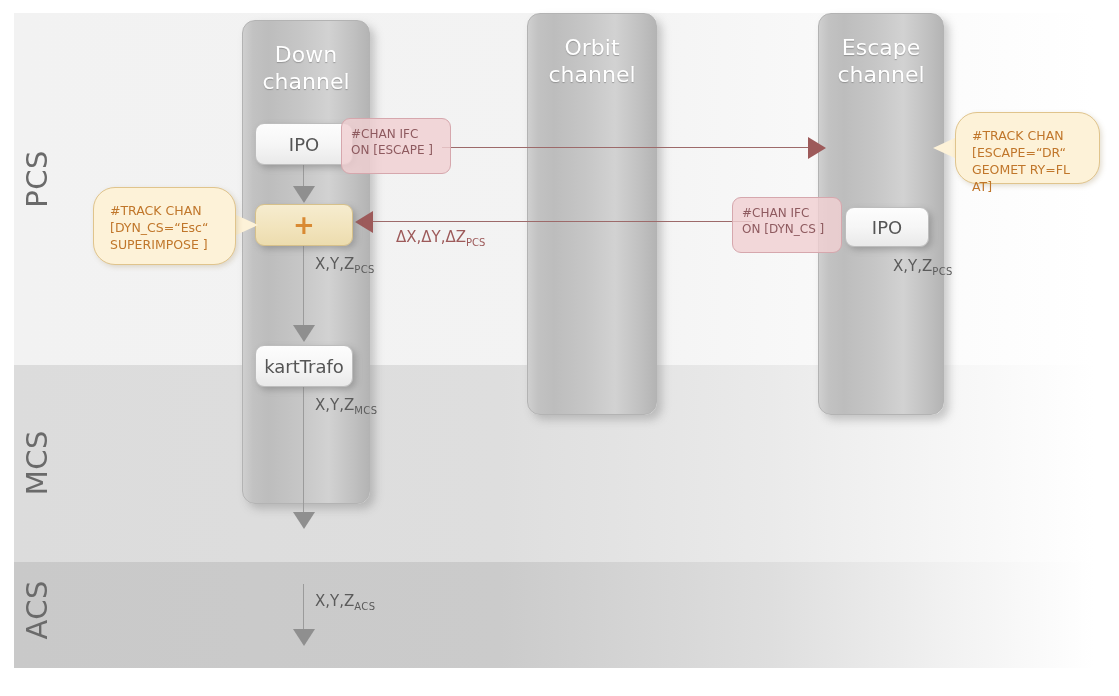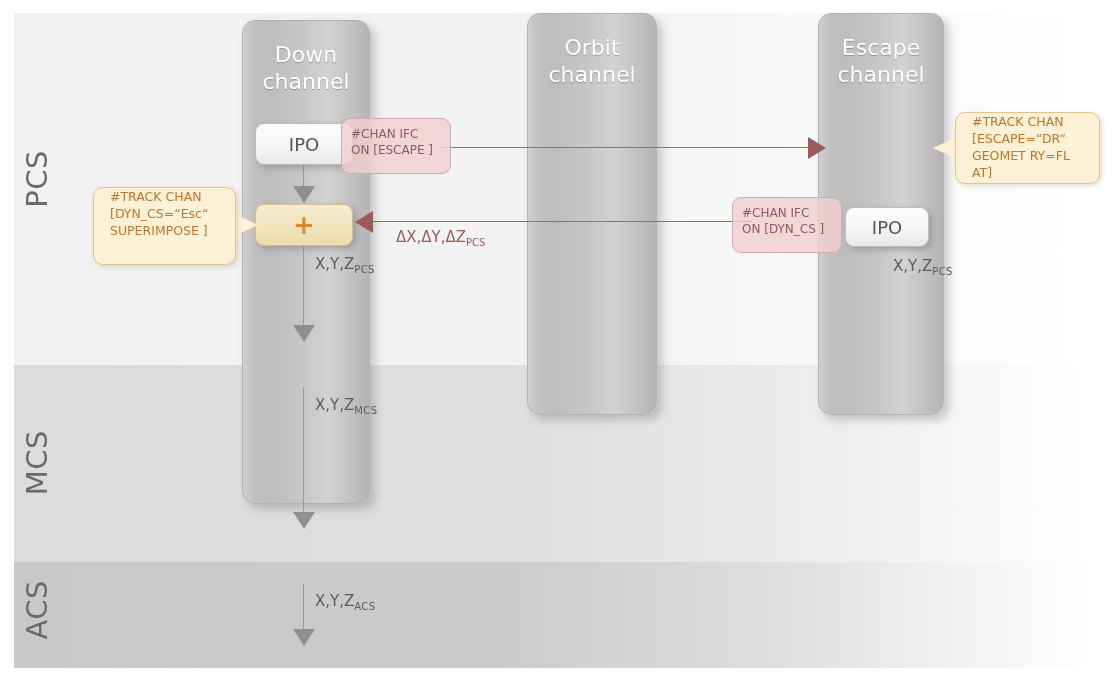--- a/index.html
+++ b/index.html
@@ -212,25 +212,25 @@
     user-select: none;
   }
   #pink-escape { left: 341px; top: 118px; width: 110px; height: 56px; }
   #pink-dyncs  { left: 732px; top: 197px; width: 110px; height: 56px; }
 
   
   .yellow-note {
     position: absolute;
     background: #fdf2d8;
     border: 1px solid #e0c48c;
-    border-radius: 10px;
+    border-radius: 22px;
     color: #c0762a;
     font-size: 12.5px;
     line-height: 17px;
-    padding: 0 16px;
+    padding: 14px 16px;
     box-sizing: border-box;
     white-space: pre-line;
     box-shadow: 2px 2px 5px rgba(170,150,110,0.30);
     user-select: none;
   }
   .yellow-tail {
     position: absolute;
     width: 0; height: 0;
     border-top: 11px solid transparent;
     border-bottom: 11px solid transparent;
@@ -281,20 +281,21 @@
   <div class="harrow-r" id="ha-top"></div>
   <div class="hline" id="hl-bot"></div>
   <div class="harrow-l" id="ha-bot"></div>
 
   <div class="delta-label"><span>ΔX,ΔY,ΔZ</span><sub>PCS</sub></div>
 
   <div class="node node-grey" id="node-ipo-down">IPO</div>
 
   <div class="node node-sum" id="node-sum">+</div>
 
+  <div class="node node-grey" id="node-kart">kartTrafo</div>
 
 
 
   <div class="node node-grey" id="node-ipo-esc">IPO</div>
 
   <div class="axis-label" id="al-pcs"><span>X,Y,Z</span><sub>PCS</sub></div>
 
   <div class="axis-label" id="al-mcs"><span>X,Y,Z</span><sub>MCS</sub></div>
 
   <div class="axis-label" id="al-acs"><span>X,Y,Z</span><sub>ACS</sub></div>

